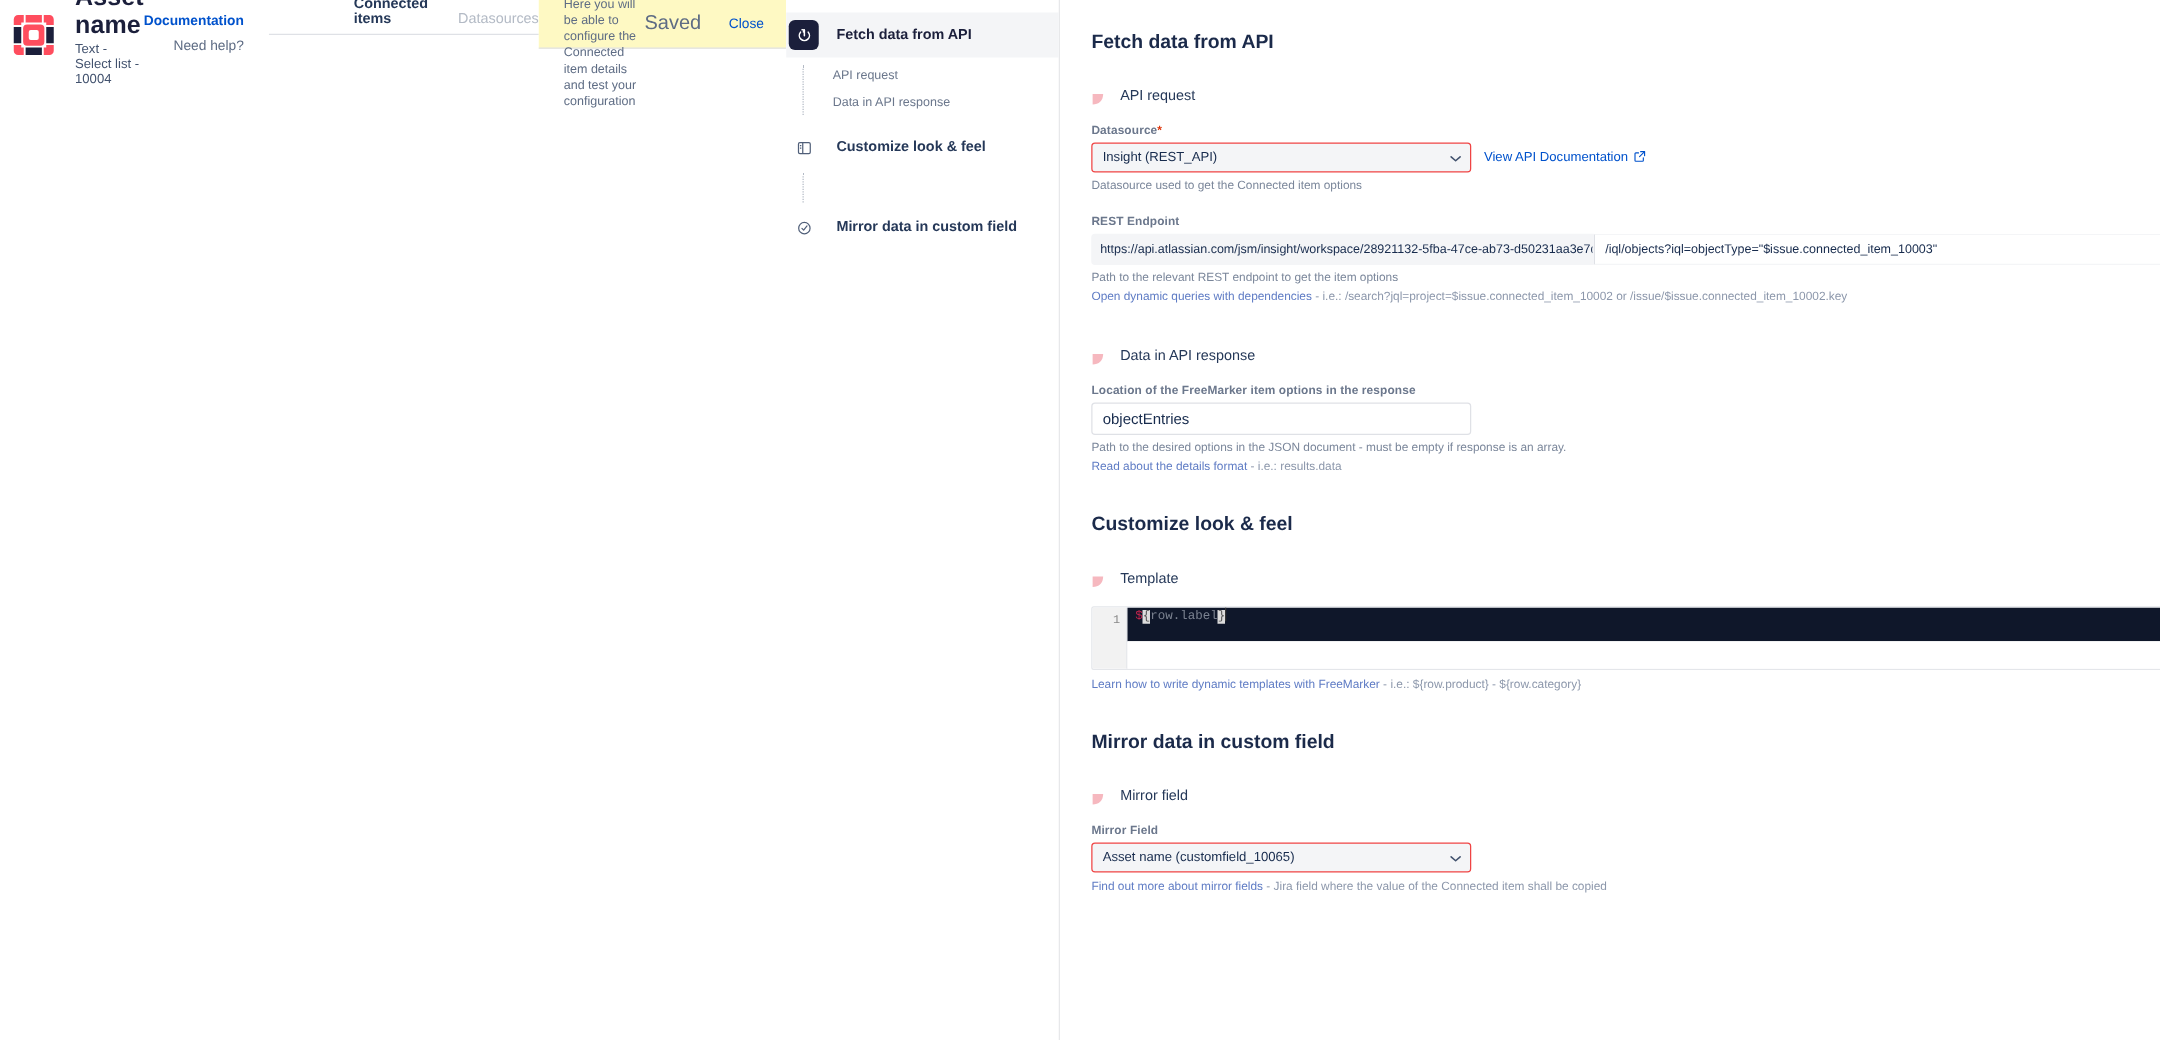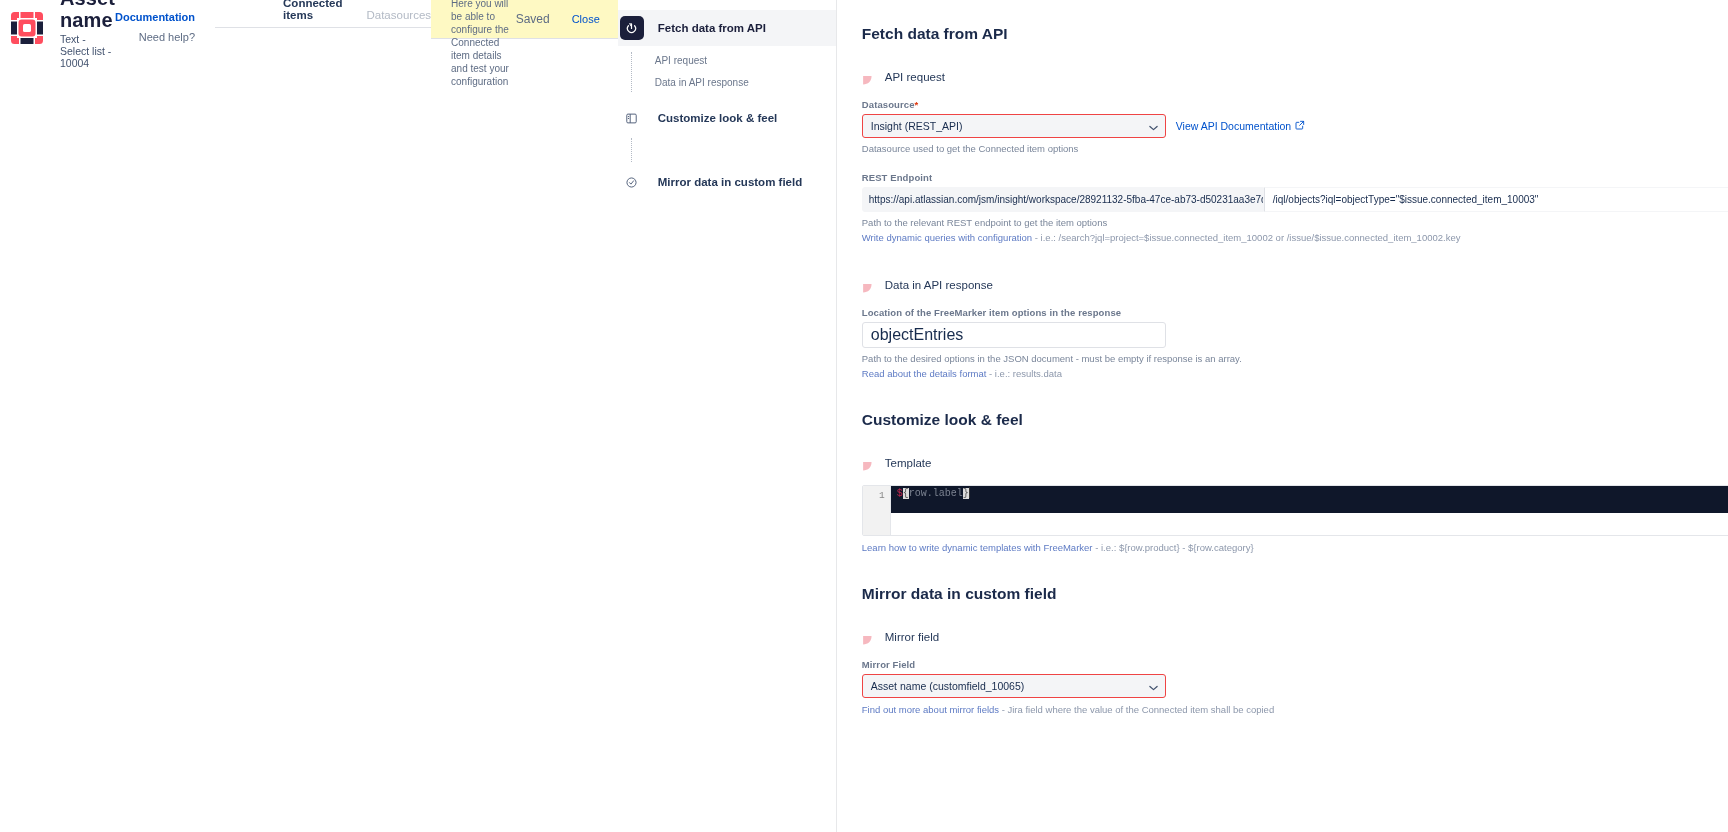--- a/index.html
+++ b/index.html
@@ -61,21 +61,21 @@
   .subheader {
     flex: 0 0 39px; height: 39px;
     display: flex; align-items: center;
     padding: 0 18px 0 20px;
     background: #fef9c3;
     border-bottom: 1px solid #dfe1e6;
   }
   .subheader .sh-title { font-size: 12.5px; font-weight: 700; color: #253858; line-height: 15px; }
   .subheader .sh-sub { font-size: 10px; color: #5e6c84; line-height: 13px; margin-top: 1px; }
   .subheader-right { margin-left: auto; display: flex; align-items: center; gap: 22px; }
-  .saved-label { font-size: 12px; color: #5e6c84; }
+  .saved-label { font-size: 16px; color: #5e6c84; }
   .close-link { font-size: 11px; color: #0052cc; text-decoration: none; cursor: pointer; }
 
   
   .body { flex: 1; display: flex; min-height: 0; background: #fff; position: relative; }
 
   
   .sidebar {
     flex: 0 0 219px; width: 219px;
     border-right: 1px solid #e7e8ea;
     padding-top: 10px; background: #fff;
@@ -179,21 +179,21 @@
     font-size: 10px; color: #172b4d;
     padding: 0 8px; line-height: 23px;
     font-family: "Liberation Sans", sans-serif;
   }
   .open-query { margin-left: 14px; white-space: nowrap; }
 
   
   .text-input {
     width: 304px; height: 26px;
     background: #fff; border: 1px solid #dfe1e6; border-radius: 3px;
-    font-size: 16px; color: #172b4d; padding: 0 8px;
+    font-size: 12px; color: #172b4d; padding: 0 8px;
     font-family: "Liberation Sans", sans-serif;
   }
 
   
   .editor {
     width: 1305px; border: 1px solid #e4e6ea; border-radius: 2px;
     background: #fff; overflow: hidden; display: flex;
     font-family: "Liberation Mono", monospace;
   }
   .gutter {
@@ -378,21 +378,21 @@
             <svg width="10" height="10" viewBox="0 0 12 12" fill="none" stroke="#0052cc" stroke-width="1.1" stroke-linecap="round" stroke-linejoin="round">
               <path d="M6.6 1.6 H10.4 V5.4"></path>
                 <path d="M10.4 1.6 L5.6 6.4"></path>
               <path d="M9.2 7.4 V10 A0.8 0.8 0 0 1 8.4 10.8 H2 A0.8 0.8 0 0 1 1.2 10 V3.6 A0.8 0.8 0 0 1 2 2.8 H4.6"></path>
             </svg>
           </span>
         </a>
       </div>
       <div class="hint">Path to the relevant REST endpoint to get the item options</div>
       <div class="hint-link">
-        <a>Write dynamic queries with configuration</a><span class="muted"> - i.e.: /search?jql=project=$issue.connected_item_10002 or /issue/$issue.connected_item_10002.key</span>
+        <a>Open dynamic queries with dependencies</a><span class="muted"> - i.e.: /search?jql=project=$issue.connected_item_10002 or /issue/$issue.connected_item_10002.key</span>
       </div>
 
       
       <div class="sub-section" style="margin-top:35px;">
         <span class="flag-icon">
           <svg width="11" height="11" viewBox="0 0 12 12" aria-hidden="true">
             <path d="M1.2 1.2 H10.4 C10.4 7 6.6 10.4 1.2 10.4 Z" fill="#f6b8bf"></path>
           </svg>
         </span>
         <span class="sub-section-label">Data in API response</span>

